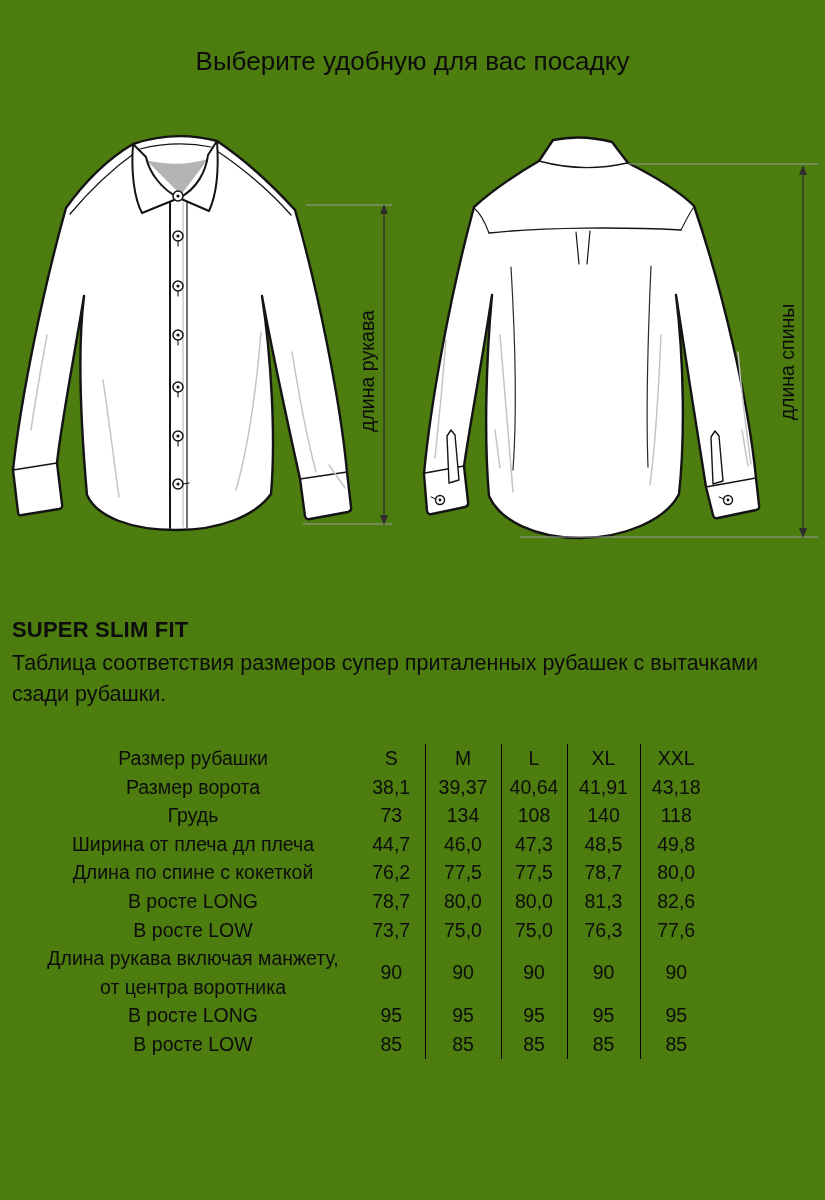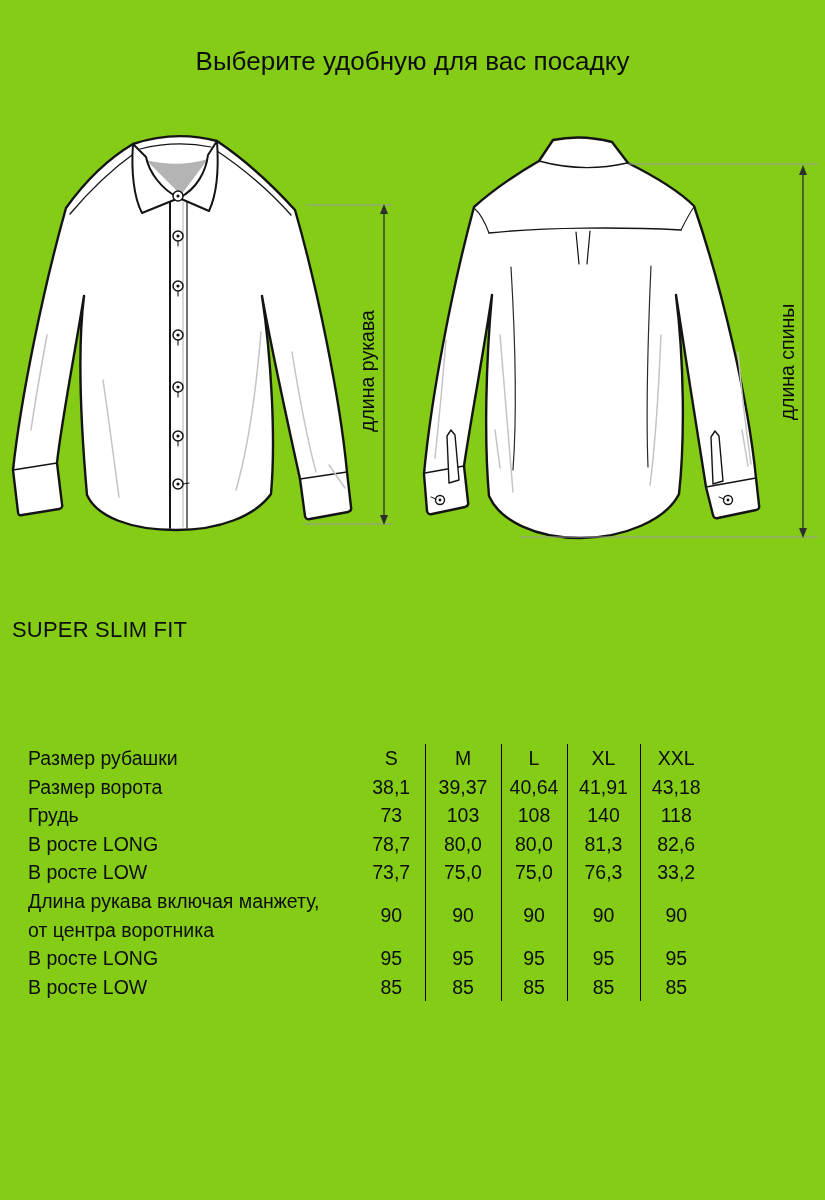--- a/index.html
+++ b/index.html
@@ -1,40 +1,40 @@
 <!DOCTYPE html>
 <html><head>
 <meta charset="utf-8">
 <style>
   html,body { margin:0; padding:0; background:#fff; }
   .page {
-    position:relative; width:825px; height:1200px; background:#84cc16;
+    position:relative; width:825px; height:1200px; background:#4d7c0f;
     font-family:"Liberation Sans", sans-serif; color:#000; overflow:hidden;
   }
   .title {
     position:absolute; top:44px; left:0; width:825px;
     text-align:center; font-size:26px; line-height:34px; color:#0d0d0d;
   }
   .diagram-svg { position:absolute; top:0; left:0; }
   .svg-label { font-family:"Liberation Sans", sans-serif; font-size:19.5px; fill:#0d0d0d; }
   .heading {
     position:absolute; top:617px; left:12px;
-    font-size:22px; font-weight:normal; letter-spacing:0.2px; color:#0d0d0d;
+    font-size:22px; font-weight:bold; letter-spacing:0.2px; color:#0d0d0d;
   }
   .description {
     position:absolute; top:648px; left:12px; width:800px;
     font-size:21.5px; line-height:31px; white-space:pre-line; color:#0d0d0d;
   }
   .size-table {
     position:absolute; top:744px; left:28px;
     border-collapse:collapse; table-layout:fixed;
     font-size:19.5px; color:#0d0d0d;
   }
   .size-table td { padding:0; height:28.6px; line-height:28.6px; vertical-align:middle; }
-  .size-table td.lbl { width:330px; text-align:left; white-space:pre-line; line-height:28.6px; }
+  .size-table td.lbl { width:330px; text-align:center; white-space:pre-line; line-height:28.6px; }
   .size-table td.val { text-align:center; }
   .size-table td.val + td.val { border-left:1.6px solid #000; }
   .size-table col.c1 { width:67px; }
   .size-table col.c2 { width:76px; }
   .size-table col.c3 { width:66px; }
   .size-table col.c4 { width:73px; }
   .size-table col.c5 { width:72px; }
 </style>
 </head>
 <body>
@@ -197,20 +197,22 @@
 
     <g>
       <path stroke="#9a9a9a" stroke-width="1.2" d="M 628,164 L 818,164 M 520,537 L 818,537"></path>
       <path stroke="#2e2e2e" stroke-width="1.3" d="M 803,171 L 803,532"></path>
       <path fill="#2e2e2e" stroke="none" d="M 803,165 L 799,175 L 807,175 Z M 803,538 L 799,528 L 807,528 Z"></path>
       <text class="svg-label" text-anchor="middle" transform="translate(794,362) rotate(-90)">длина спины</text>
     </g>
   </svg>
 
   <div class="heading">SUPER SLIM FIT</div>
+  <div class="description">Таблица соответствия размеров супер приталенных рубашек с вытачками
+сзади рубашки.</div>
 
   <table class="size-table">
     <colgroup>
       <col style="width:330px">
         <col class="c1">
         <col class="c2">
         <col class="c3">
         <col class="c4">
         <col class="c5">
     </colgroup>
@@ -227,40 +229,56 @@
           <td class="lbl">Размер ворота</td>
           <td class="val">38,1</td>
           <td class="val">39,37</td>
           <td class="val">40,64</td>
           <td class="val">41,91</td>
           <td class="val">43,18</td>
         </tr>
         <tr>
           <td class="lbl">Грудь</td>
           <td class="val">73</td>
-          <td class="val">103</td>
+          <td class="val">134</td>
           <td class="val">108</td>
           <td class="val">140</td>
           <td class="val">118</td>
+        </tr>
+        <tr>
+          <td class="lbl">Ширина от плеча дл плеча</td>
+          <td class="val">44,7</td>
+          <td class="val">46,0</td>
+          <td class="val">47,3</td>
+          <td class="val">48,5</td>
+          <td class="val">49,8</td>
+        </tr>
+        <tr>
+          <td class="lbl">Длина по спине с кокеткой</td>
+          <td class="val">76,2</td>
+          <td class="val">77,5</td>
+          <td class="val">77,5</td>
+          <td class="val">78,7</td>
+          <td class="val">80,0</td>
         </tr>
         <tr>
           <td class="lbl">В росте LONG</td>
           <td class="val">78,7</td>
           <td class="val">80,0</td>
           <td class="val">80,0</td>
           <td class="val">81,3</td>
           <td class="val">82,6</td>
         </tr>
         <tr>
           <td class="lbl">В росте LOW</td>
           <td class="val">73,7</td>
           <td class="val">75,0</td>
           <td class="val">75,0</td>
           <td class="val">76,3</td>
-          <td class="val">33,2</td>
+          <td class="val">77,6</td>
         </tr>
         <tr>
           <td class="lbl">Длина рукава включая манжету,
 от центра воротника</td>
           <td class="val">90</td>
           <td class="val">90</td>
           <td class="val">90</td>
           <td class="val">90</td>
           <td class="val">90</td>
         </tr>

